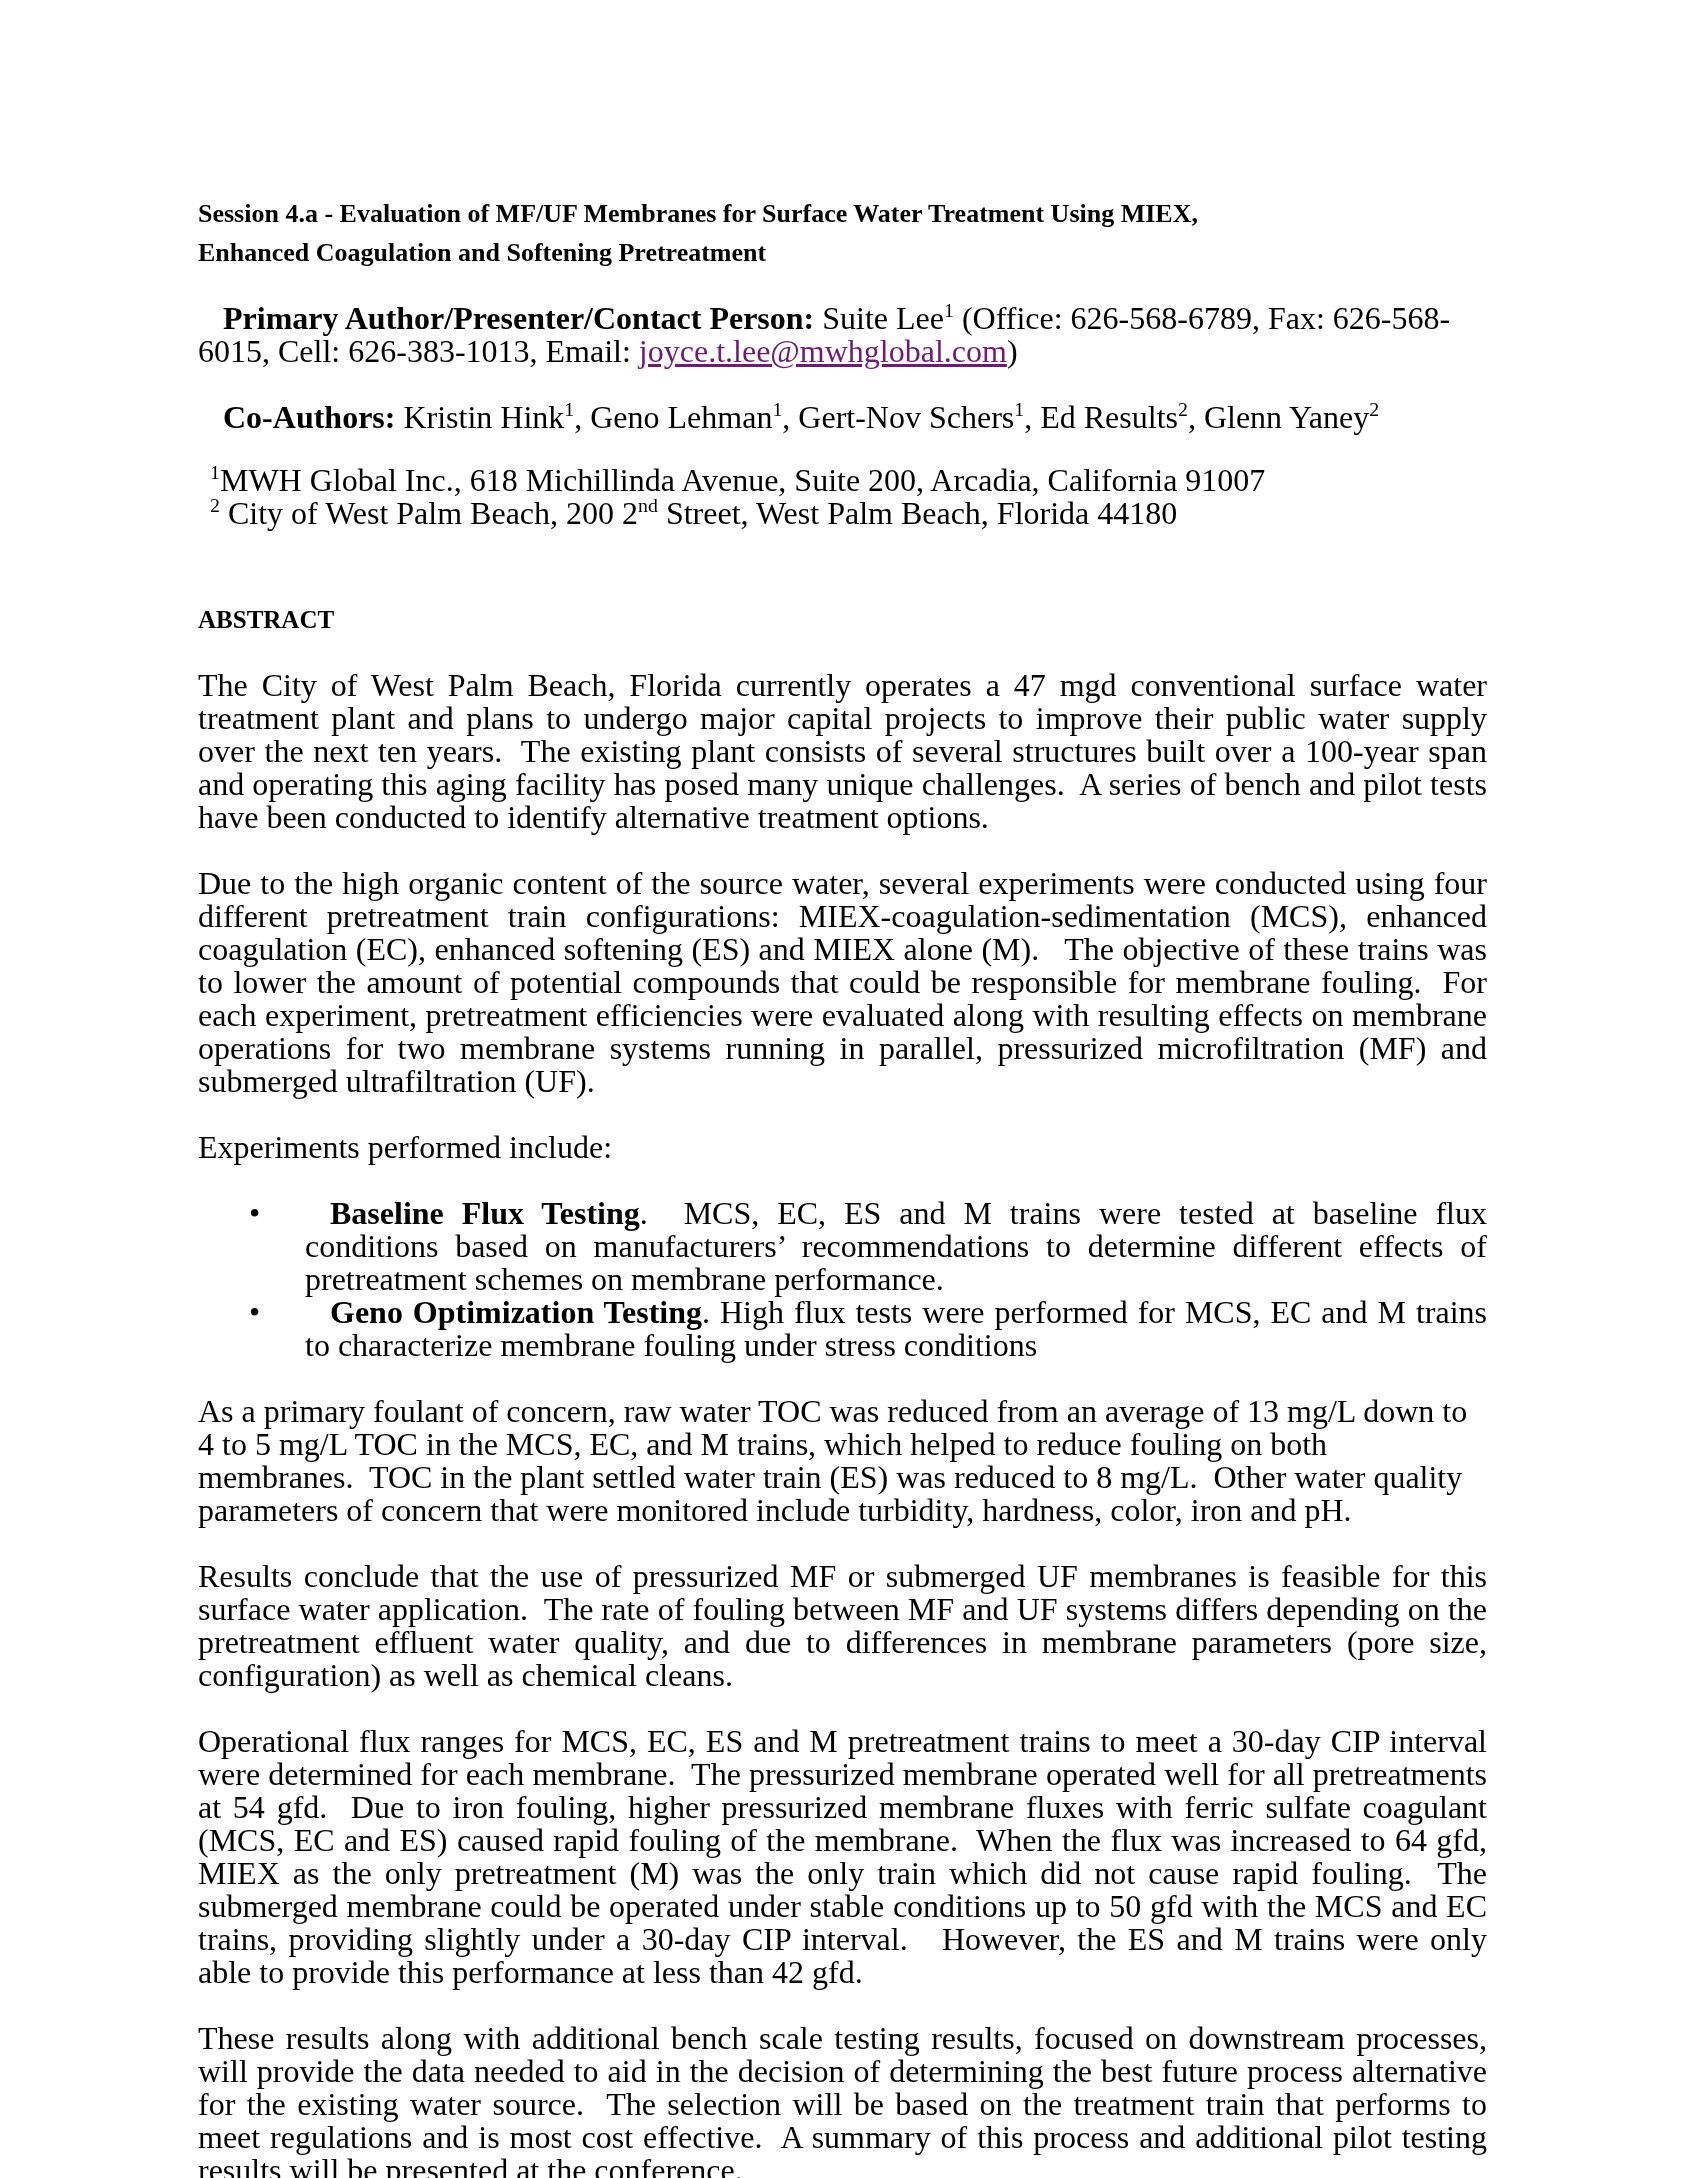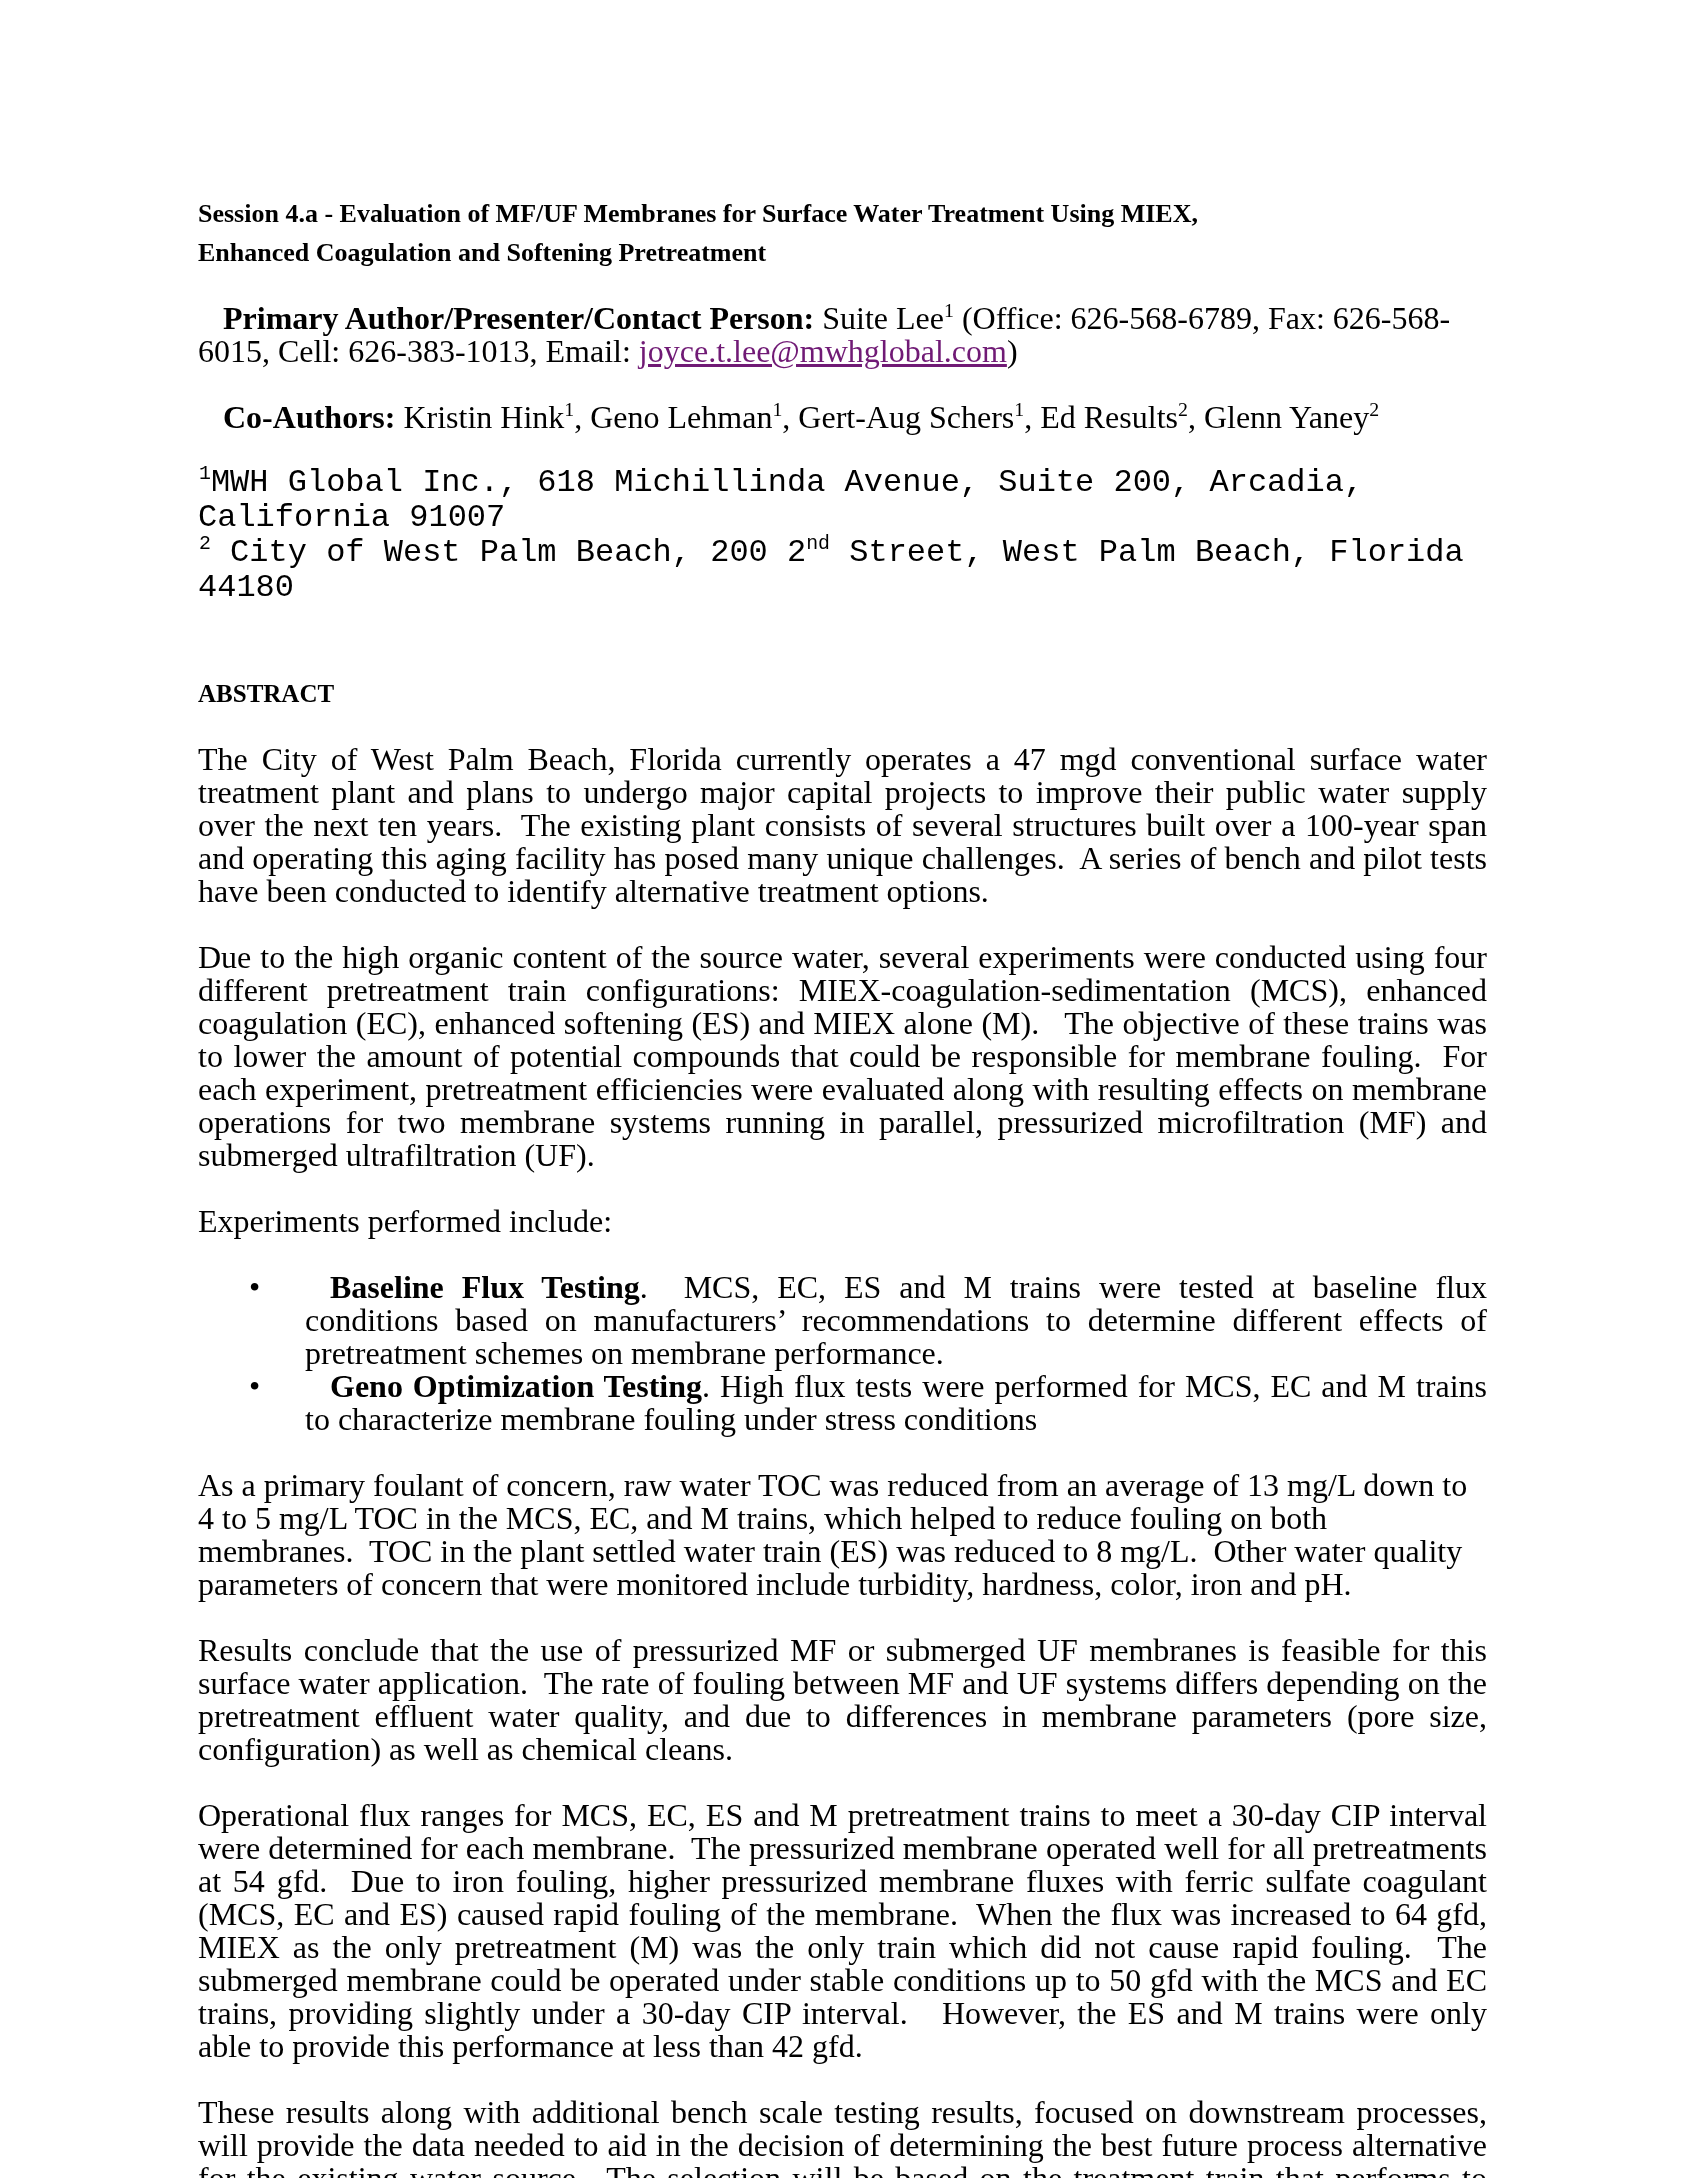--- a/index.html
+++ b/index.html
@@ -30,21 +30,21 @@
   .para {
     font-size: 32px;
     line-height: 33px;
     margin: 33px 0 0 0;
     white-space: pre-wrap;
   }
   .justified { text-align: justify; }
   .left-aligned { text-align: left; }
   .gap-authors { margin-top: 30px; }
   .gap-affil { margin-top: 30px; }
-  .affil-line { margin: 1px; font-family: Liberation Mono, monospace; }
+  .affil-line { margin: 12px; }
   .abstract-heading {
     font-size: 25px;
     line-height: 33px;
     font-weight: bold;
     margin: 73px 0 0 0;
   }
   .bold { font-weight: bold; margin-left: 25px; }
   sup {
     font-size: 0.62em;
     line-height: 0;
@@ -78,21 +78,21 @@
 </style>
 </head>
 <body>
 
 <div class="page-content">
 
   <h1 class="doc-title"><span>Session 4.a - Evaluation of MF/UF Membranes for Surface Water Treatment Using MIEX,</span><br><span>Enhanced Coagulation and Softening Pretreatment</span></h1>
 
   <p class="para left-aligned gap-authors"><span class="bold">Primary Author/Presenter/Contact Person:</span><span> Suite Lee</span><sup>1</sup><span> (Office: 626-568-6789, Fax: 626-568-6015, Cell: 626-383-1013, Email: </span><a class="email-link">joyce.t.lee@mwhglobal.com</a><span>)</span></p>
 
-  <p class="para left-aligned"><span class="bold">Co-Authors:</span><span> Kristin Hink</span><sup>1</sup><span>, Geno Lehman</span><sup>1</sup><span>, Gert-Aug Schers</span><sup>1</sup><span>, Ed Results</span><sup>2</sup><span>, Glenn Yaney</span><sup>2</sup></p>
+  <p class="para left-aligned"><span class="bold">Co-Authors:</span><span> Kristin Hink</span><sup>1</sup><span>, Geno Lehman</span><sup>1</sup><span>, Gert-Nov Schers</span><sup>1</sup><span>, Ed Results</span><sup>2</sup><span>, Glenn Yaney</span><sup>2</sup></p>
 
   <p class="para left-aligned gap-affil"><span class="affil-line"><sup>1</sup><span>MWH Global Inc., 618 Michillinda Avenue, Suite 200, Arcadia, California 91007</span></span><br><span class="affil-line"><sup>2</sup><span> City of West Palm Beach, 200 2</span><sup>nd</sup><span> Street, West Palm Beach, Florida 44180</span></span></p>
 
   <p class="abstract-heading">ABSTRACT</p>
 
   <p class="para justified">The City of West Palm Beach, Florida currently operates a 47 mgd conventional surface water treatment plant and plans to undergo major capital projects to improve their public water supply over the next ten years.  The existing plant consists of several structures built over a 100-year span and operating this aging facility has posed many unique challenges.  A series of bench and pilot tests have been conducted to identify alternative treatment options.</p>
 
   <p class="para justified">Due to the high organic content of the source water, several experiments were conducted using four different pretreatment train configurations: MIEX-coagulation-sedimentation (MCS), enhanced coagulation (EC), enhanced softening (ES) and MIEX alone (M).   The objective of these trains was to lower the amount of potential compounds that could be responsible for membrane fouling.  For each experiment, pretreatment efficiencies were evaluated along with resulting effects on membrane operations for two membrane systems running in parallel, pressurized microfiltration (MF) and submerged ultrafiltration (UF).</p>
 
   <p class="para left-aligned">Experiments performed include:</p>

